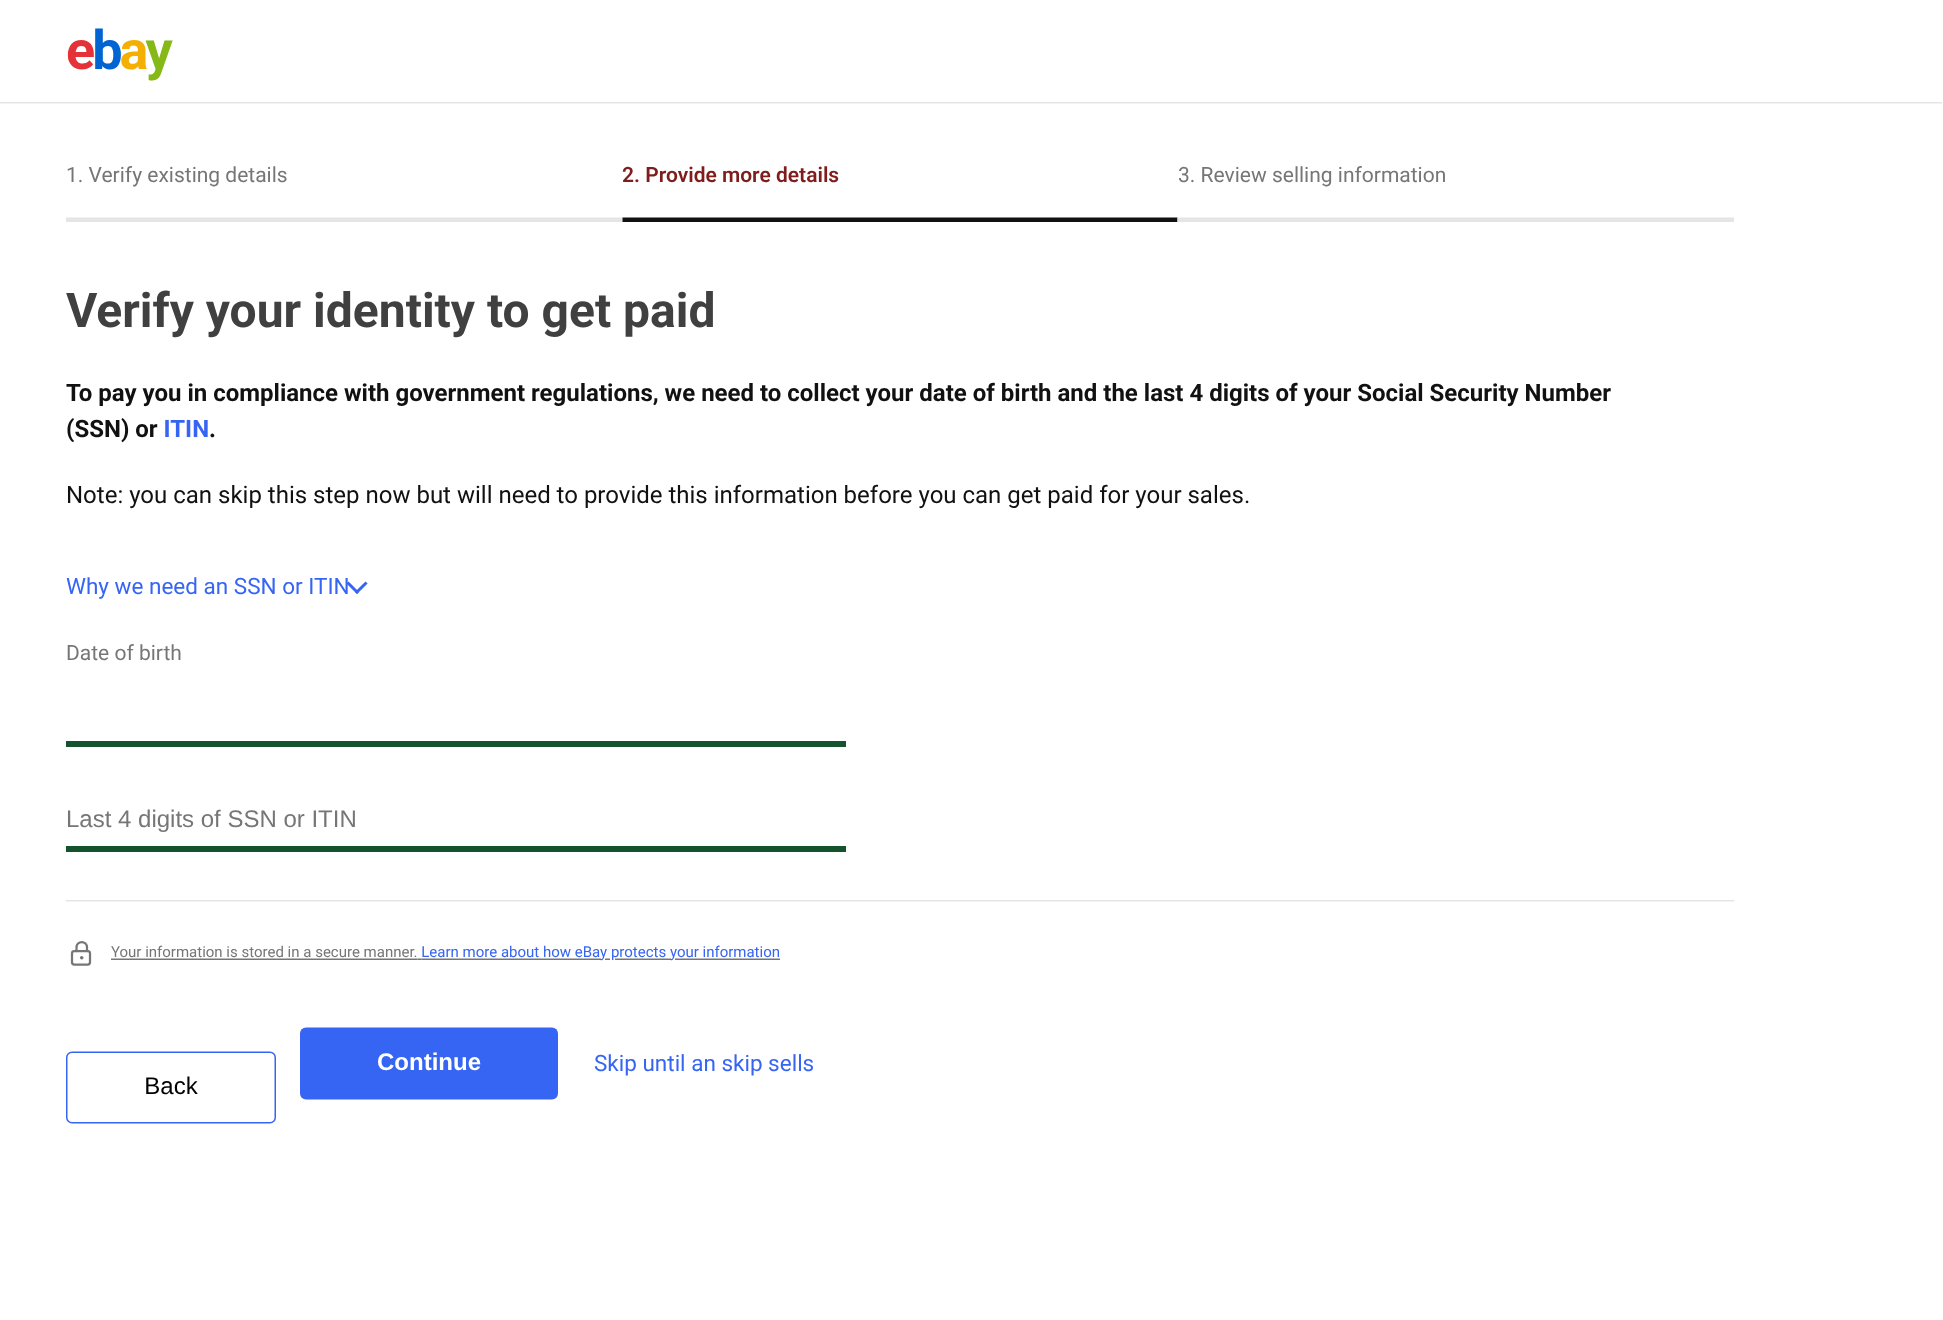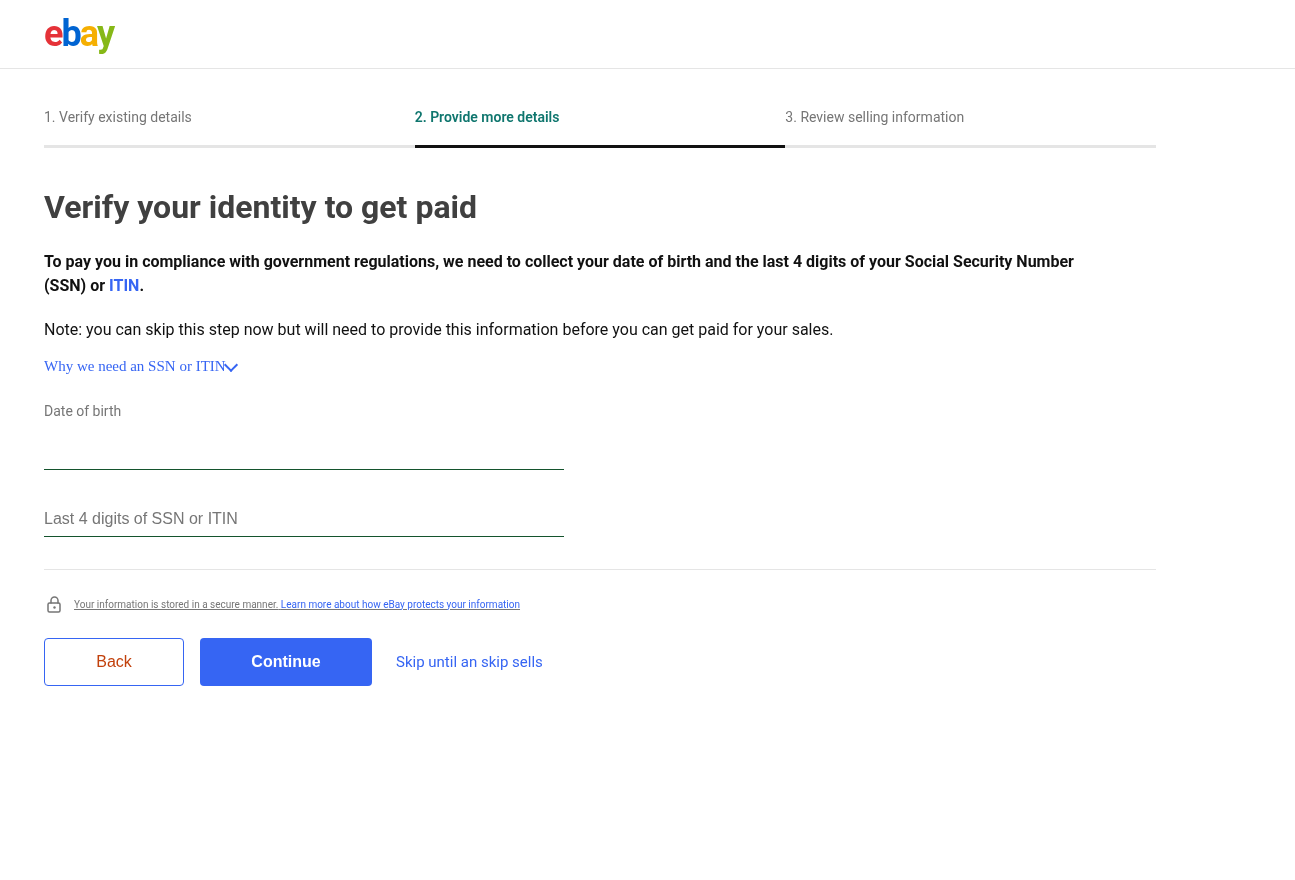--- a/index.html
+++ b/index.html
@@ -56,21 +56,21 @@
       flex: 1;
     }
 
     .step-label {
       font-size: 14px;
       color: #767676;
       padding-bottom: 20px;
     }
 
     .step.active .step-label {
-      color: #0f766e;
+      color: #7f1d1d;
       font-weight: 600;
     }
 
     .step-line {
       height: 3px;
       background: #e5e5e5;
       width: 100%;
     }
 
     .step.active .step-line {
@@ -92,41 +92,40 @@
       line-height: 1.5;
       margin-bottom: 20px;
       max-width: 1060px;
       font-weight: bold;
     }
 
     .note-text {
       font-size: 16px;
       color: #111;
       line-height: 1.5;
-      margin-bottom: 16px;
+      margin-bottom: 40px;
       max-width: 1000px;
     }
 
     
     .link {
       color: #3665f3;
       text-decoration: none;
     }
 
     
     .expand-link {
       display: flex;
       align-items: center;
       gap: 0;
       color: #3665f3;
       font-size: 15px;
       cursor: pointer;
       text-decoration: none;
       margin-bottom: 28px;
-      font-family: Liberation Serif, serif;
     }
 
     .chevron-down {
       display: inline-block;
       width: 10px;
       height: 10px;
       border-right: 2px solid #3665f3;
       border-bottom: 2px solid #3665f3;
       transform: rotate(45deg);
       margin-top: -4px;
@@ -140,21 +139,21 @@
     .field-label {
       font-size: 14px;
       color: #767676;
       margin-bottom: 16px;
       display: block;
     }
 
     .field-input {
       width: 520px;
       border: none;
-      border-bottom: 1px solid #14532d;
+      border-bottom: 4px solid #14532d;
       padding: 8px 0;
       font-size: 16px;
       color: #111;
       outline: none;
       background: transparent;
     }
 
     .field-input::placeholder {
       color: #767676;
     }
@@ -192,24 +191,25 @@
       display: flex;
       align-items: center;
       gap: 16px;
     }
 
     .btn-back {
       width: 140px;
       height: 48px;
       border: 1px solid #3665f3;
       background: #fff;
-      color: #c2410c;
+      color: #000000;
       font-size: 16px;
       cursor: pointer;
       border-radius: 4px;
+      margin-top: 32px;
     }
 
     .btn-continue {
       width: 172px;
       height: 48px;
       background: #3665f3;
       color: #fff;
       font-size: 16px;
       font-weight: 600;
       cursor: pointer;

